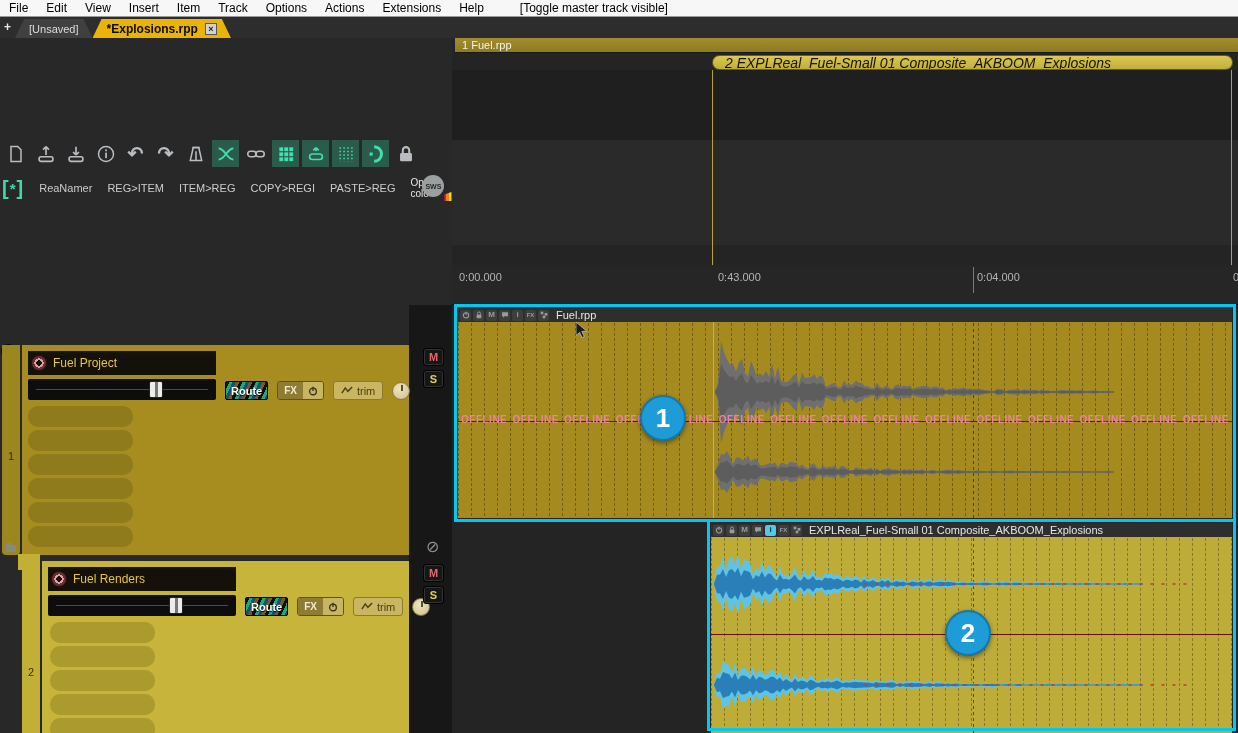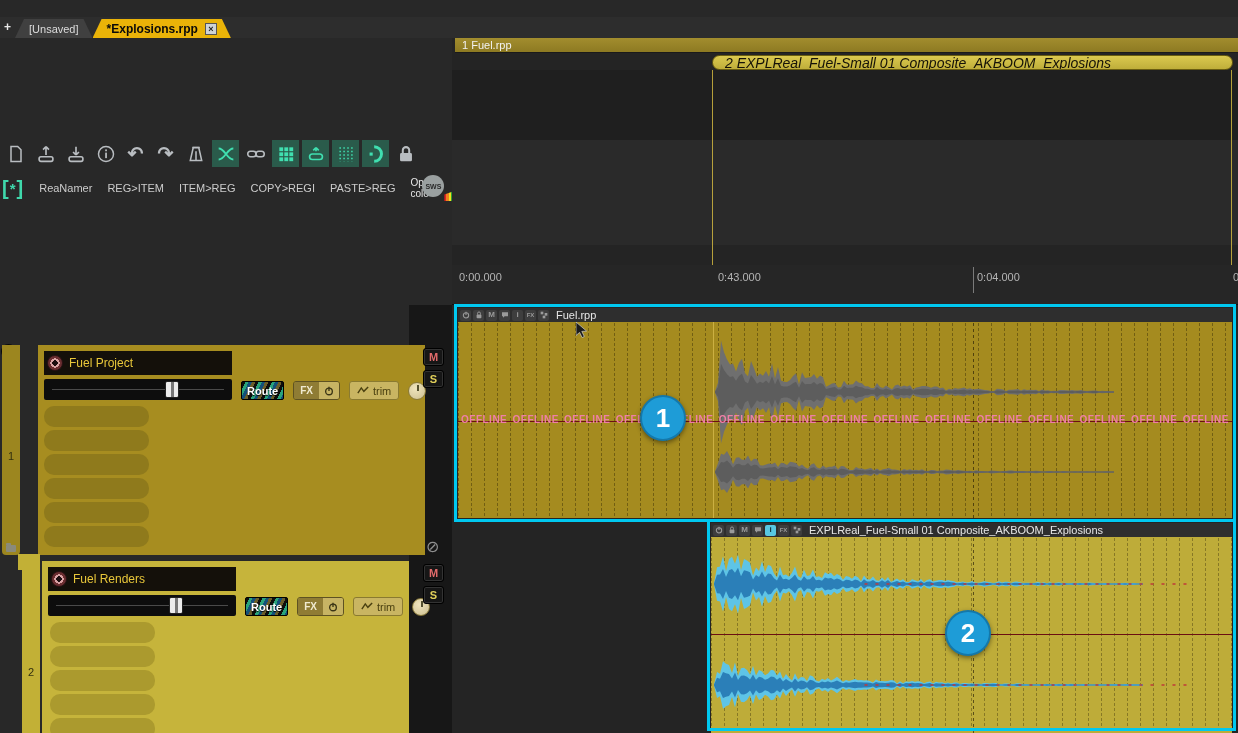--- a/index.html
+++ b/index.html
@@ -53,21 +53,21 @@
   .tcp { position:absolute; }
   .tcp1 { left:0; top:305px; width:409px; height:212px; }
   .tcp2 { left:0; top:521px; width:409px; height:212px; }
   .tcp .numstrip { position:absolute; top:2px; bottom:0; border-radius:0 0 4px 4px; }
   .tcp1 .numstrip { left:2px; width:18px; background:#9c861f; }
   .tcp2 .numstrip { left:22px; width:18px; background:#c2b036; }
   .tcp .tracknum { position:absolute; top:50%; left:0; width:100%; text-align:center; font-size:11px; color:#33300f; }
   .tcp .folder-ic { position:absolute; bottom:3px; left:4px; width:10px; height:7px; background:#8a8a7a; border-radius:1px; }
   .tcp .folder-ic:before { content:""; position:absolute; left:0; top:-2px; width:5px; height:2px; background:#8a8a7a; border-radius:1px 1px 0 0; }
   .tcp .panel { position:absolute; top:2px; bottom:0; }
-  .tcp1 .panel { left:38px; width:387px; background:#a78d20; }
+  .tcp1 .panel { left:22px; width:387px; background:#a78d20; }
   .tcp2 .panel { left:42px; width:367px; background:#c6b43b; }
   .namebox { position:absolute; left:6px; top:6px; width:188px; height:24px; background:#14100a; display:flex; align-items:center; }
   .recarm { width:16px; height:16px; border-radius:50%; margin:0 6px 0 3px; flex:none;
             background:radial-gradient(circle,#1c0e10 0 29%, #d9a2a4 29% 47%, #6b2e31 47% 100%); border:1px solid #2a1214; }
   .trackname { font-size:12px; color:#e9c73a; white-space:nowrap; }
   .volrow { position:absolute; left:6px; top:34px; width:188px; height:21px; background:#0d0d0d; border-radius:2px; }
   .volline { position:absolute; left:8px; right:8px; top:10px; height:1px; background:#4a4a4a; }
   .volhandle { position:absolute; top:2px; width:14px; height:17px; border-radius:2px;
                background:linear-gradient(90deg,#ececec 0 5px,#777 5px 8px,#ececec 8px 14px); border:1px solid #222; }
   .ctlrow { position:absolute; top:36px; display:flex; align-items:center; gap:9px;justify-content:center; }
@@ -142,20 +142,33 @@
   .badge { position:absolute; width:46px; height:46px; border-radius:50%; background:#1e9cd7;
            border:2px solid #1478aa; box-shadow:0 2px 5px rgba(0,0,0,.45); color:#fff; font-size:26px; font-weight:bold;
            display:flex; align-items:center; justify-content:center; z-index:40; }
   .cursor-arrow { position:absolute; z-index:50; }
 </style>
 </head>
 <body>
 
 <div id="app">
 
+  <div class="menubar">
+    <span>File</span>
+    <span>Edit</span>
+    <span>View</span>
+    <span>Insert</span>
+    <span>Item</span>
+    <span>Track</span>
+    <span>Options</span>
+    <span>Actions</span>
+    <span>Extensions</span>
+    <span>Help</span>
+    <span class="toggle-master">[Toggle master track visible]</span>
+  </div>
 
   <div class="tabbar">
     <span class="tab-add">+</span>
     <div class="tab inactive">
       <span>[Unsaved]</span>
     </div>
     <div class="tab active">
       <span>*Explosions.rpp</span>
       <span class="tab-close">×</span>
     </div>

